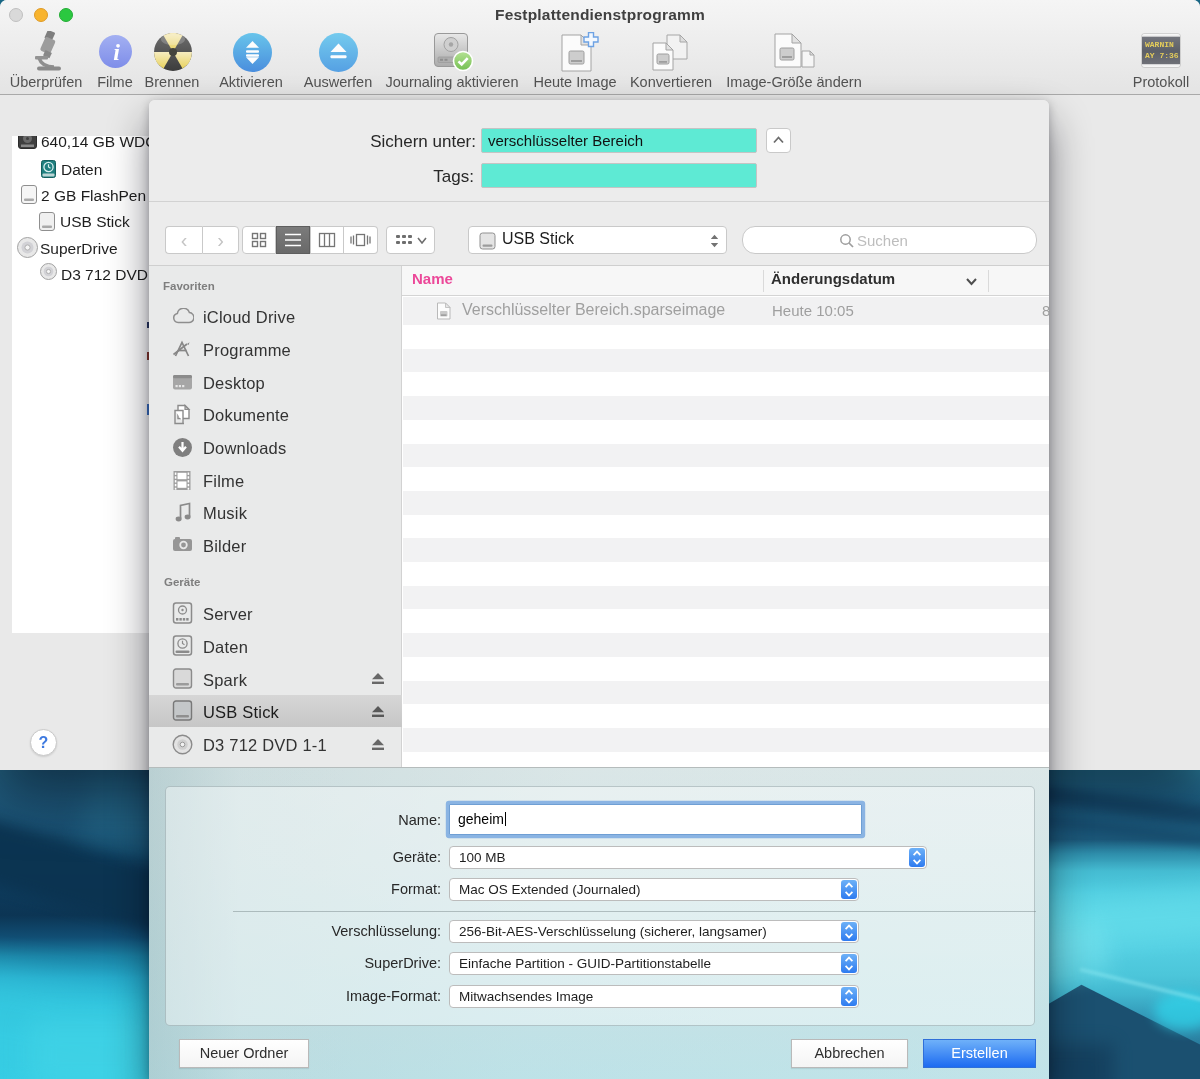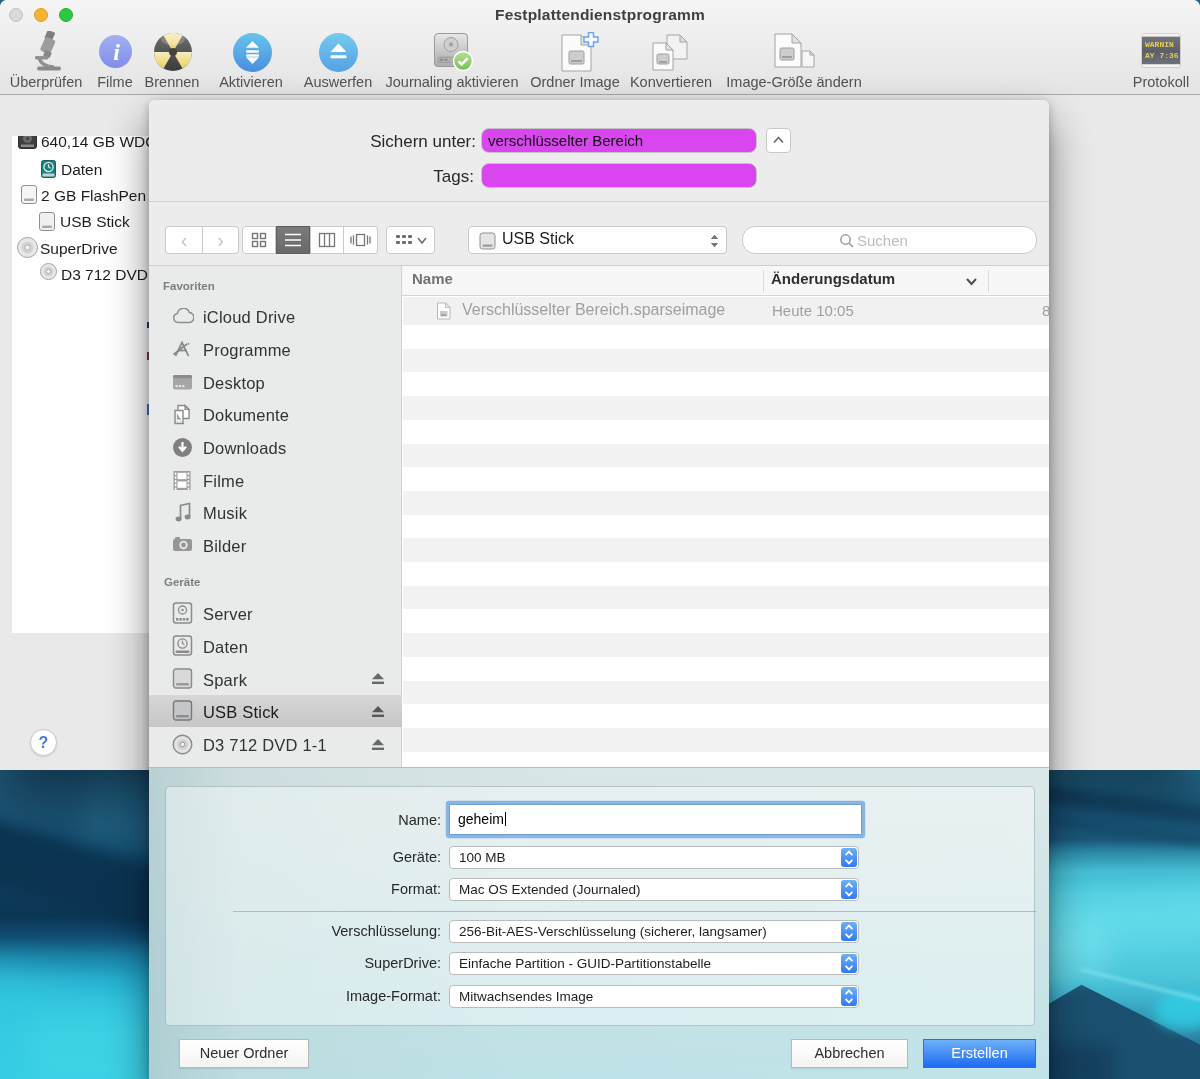--- a/index.html
+++ b/index.html
@@ -23,21 +23,21 @@
 #wtitle{left:400px;top:6px;width:400px;text-align:center;font-size:15.5px;font-weight:700;color:#404040;letter-spacing:.2px}
 .tlabel{top:74px;font-size:14.5px;color:#525252;text-align:center;white-space:nowrap}
 .ticon{top:32px}
 
 #wcontent{left:0;top:96px;width:1200px;height:674px;background:#e9e9e9}
 #devpanel{position:absolute;left:12px;top:40px;width:137px;height:497px;background:#fff;overflow:hidden}
 .drow{position:absolute;font-size:15.5px;color:#1e1e1e;white-space:nowrap}
 #help{left:30px;top:633px;width:27px;height:27px;border-radius:50%;background:#fff;border:1px solid #c9c9c9;box-shadow:0 1px 2px rgba(0,0,0,.12);color:#3e7ae0;font-size:16px;font-weight:700;text-align:center;line-height:25px}
 
 #sheet{left:149px;top:100px;width:900px;height:979px;border-radius:6px 6px 0 0;box-shadow:0 22px 42px rgba(0,5,15,.48),0 2px 10px rgba(0,5,15,.25);background:#ececec;overflow:hidden}
-.field{position:absolute;background:#d946ef;border:1px solid #c4c4c4;border-radius:8px}
+.field{position:absolute;background:#5eead4;border:1px solid #c4c4c4;border-radius:2px}
 .lbl{position:absolute;font-size:14.5px;color:#282828;text-align:right;white-space:nowrap}
 #stop{left:0;top:0;width:900px;height:102px;background:#ececec;border-bottom:1px solid #d2d2d2}
 #stools{left:0;top:102px;width:900px;height:64px;background:#ececec;border-bottom:1px solid #cfcfcf}
 .wbtn{position:absolute;background:#fff;border:1px solid #c9c9c9}
 #sbrowser{left:0;top:166px;width:900px;height:501px;background:#fff}
 #bsidebar{position:absolute;left:0;top:0;width:253px;height:501px;background:#e9eaea;border-right:1px solid #d2d2d2}
 .shead{position:absolute;font-size:11.5px;font-weight:700;color:#7e7e7e}
 .srow{position:absolute;left:54px;font-size:16.5px;color:#333;white-space:nowrap;letter-spacing:.2px}
 .sicon{position:absolute;left:23px}
 .gray{color:#9f9f9f}
@@ -187,21 +187,21 @@
       <div class="ab tlabel" style="left:372px;width:160px">Journaling aktivieren</div>
       <div class="ab ticon" style="left:559px;top:32px">
           <svg width="42" height="42" viewBox="0 0 42 42">
         <path d="M3 3 h19 l10 10 v26 h-29 z" fill="#fbfbfb" stroke="#a3a3a3"></path>
         <path d="M22 3 l10 10 h-10 z" fill="#e2e2e2" stroke="#a3a3a3"></path>
         <rect x="10" y="19" width="15" height="13" rx="1.5" fill="#cdcdcd" stroke="#9e9e9e"></rect>
         <rect x="12" y="28" width="11" height="2" fill="#9e9e9e"></rect>
         <path d="M29.5 0.5 h5 v4.5 h4.5 v5 h-4.5 v4.5 h-5 v-4.5 h-4.5 v-5 h4.5 z" fill="#f3f8fe" stroke="#6da2e4" stroke-width="1.4"></path>
           </svg>
         </div>
-      <div class="ab tlabel" style="left:515px;width:120px">Ordner Image</div>
+      <div class="ab tlabel" style="left:515px;width:120px">Heute Image</div>
       <div class="ab ticon" style="left:651px;top:34px">
           <svg width="40" height="38" viewBox="0 0 40 38">
         <path d="M16 1 h13 l7 7 v17 h-20 z" fill="#f2f2f2" stroke="#a6a6a6"></path>
         <path d="M29 1 l7 7 h-7 z" fill="#ddd" stroke="#a6a6a6"></path>
         <path d="M2 9 h13 l7 7 v20 h-20 z" fill="#fbfbfb" stroke="#a3a3a3"></path>
         <path d="M15 9 l7 7 h-7 z" fill="#e2e2e2" stroke="#a3a3a3"></path>
         <rect x="6" y="20" width="12" height="10" rx="1.5" fill="#cdcdcd" stroke="#9e9e9e"></rect>
         <rect x="8" y="27" width="8" height="1.8" fill="#9e9e9e"></rect>
           </svg>
         </div>
@@ -505,21 +505,21 @@
         <div class="ab" style="left:222px;top:471.5px">
             <svg width="14" height="13" viewBox="0 0 14 13">
               <path d="M7 1 l6 6.2 h-12 z" fill="#686868"></path>
               <rect x="1" y="9.6" width="12" height="2.4" fill="#686868"></rect>
             </svg>
           </div>
       </div>
       <div class="ab" style="left:254px;top:31px;width:646px;height:28px;background:#f1f1f2"></div>
       <div class="ab" style="left:254px;top:59px;width:646px;height:442px;background:repeating-linear-gradient(to bottom,#ffffff 0px,#ffffff 23.7px,#f2f2f3 23.7px,#f2f2f3 47.4px)"></div>
       <div class="ab" style="left:253px;top:0;width:647px;height:30px;background:#f7f7f7;border-bottom:1px solid #d4d4d4"></div>
-      <div class="ab" style="left:263px;top:4px;font-size:15px;font-weight:700;color:#737373">Name</div>
+      <div class="ab" style="left:263px;top:4px;font-size:15px;font-weight:700;color:#ec4899">Name</div>
       <div class="ab" style="left:622px;top:4px;font-size:15px;font-weight:700;color:#2f2f2f">Änderungsdatum</div>
       <div class="ab" style="left:815px;top:8px">
           <svg width="15" height="15" viewBox="0 0 15 15">
             <path d="M3 5 l4.5 5 l4.5 -5" fill="none" stroke="#4f4f4f" stroke-width="2"></path>
           </svg>
         </div>
       <div class="ab" style="left:614px;top:4px;width:1px;height:22px;background:#dadada"></div>
       <div class="ab" style="left:839px;top:4px;width:1px;height:22px;background:#dadada"></div>
       <div class="ab" style="left:287px;top:36px">
           <svg width="15" height="18" viewBox="0 0 15 18">
@@ -531,21 +531,21 @@
         </div>
       <div class="ab gray" style="left:313px;top:35px;font-size:16px">Verschlüsselter Bereich.sparseimage</div>
       <div class="ab gray" style="left:623px;top:36px;font-size:15px">Heute 10:05</div>
       <div class="ab gray" style="left:893px;top:36px;font-size:15px">8</div>
     </div>
     <div id="sbottom" class="ab">
       <div id="fpanel"></div>
       <div class="lbl" style="left:42px;width:250px;top:44px">Name:</div>
       <div class="ab" style="left:300px;top:36px;width:413px;height:31px;background:#fff;border:1px solid #6f9fd4;border-radius:1px;box-shadow:0 0 0 3.2px rgba(122,169,225,.85);font-size:13px;color:#000;line-height:29px;padding-left:8px;font-size:14px">geheim<span style="display:inline-block;width:1px;height:14px;background:#000;vertical-align:-2px;margin-left:1px"></span></div>
       <div class="lbl" style="left:42px;width:250px;top:81px">Geräte:</div>
-      <div class="pop" style="left:300px;top:78px;width:410px">100 MB<div class="cap">
+      <div class="pop" style="left:300px;top:78px;width:478px">100 MB<div class="cap">
             <svg width="16" height="19" viewBox="0 0 16 19">
               <path d="M4.6 7.2 l3.4 -3.6 l3.4 3.6 M4.6 11.8 l3.4 3.6 l3.4 -3.6" stroke="#fff" stroke-width="1.7" fill="none"></path>
             </svg>
           </div></div>
       <div class="lbl" style="left:42px;width:250px;top:113px">Format:</div>
       <div class="pop" style="left:300px;top:110px;width:410px">Mac OS Extended (Journaled)<div class="cap">
             <svg width="16" height="19" viewBox="0 0 16 19">
               <path d="M4.6 7.2 l3.4 -3.6 l3.4 3.6 M4.6 11.8 l3.4 3.6 l3.4 -3.6" stroke="#fff" stroke-width="1.7" fill="none"></path>
             </svg>
           </div></div>

